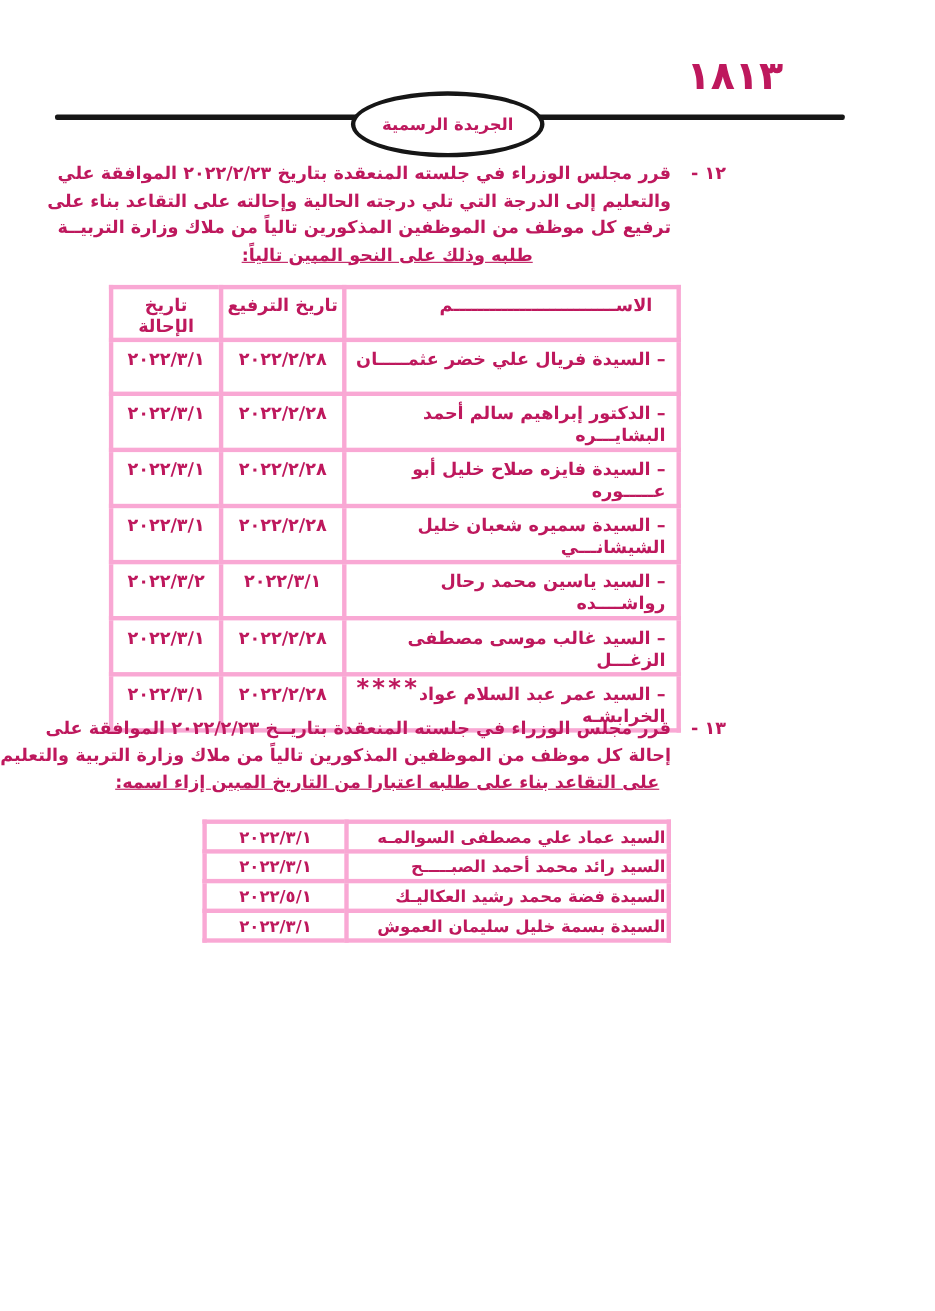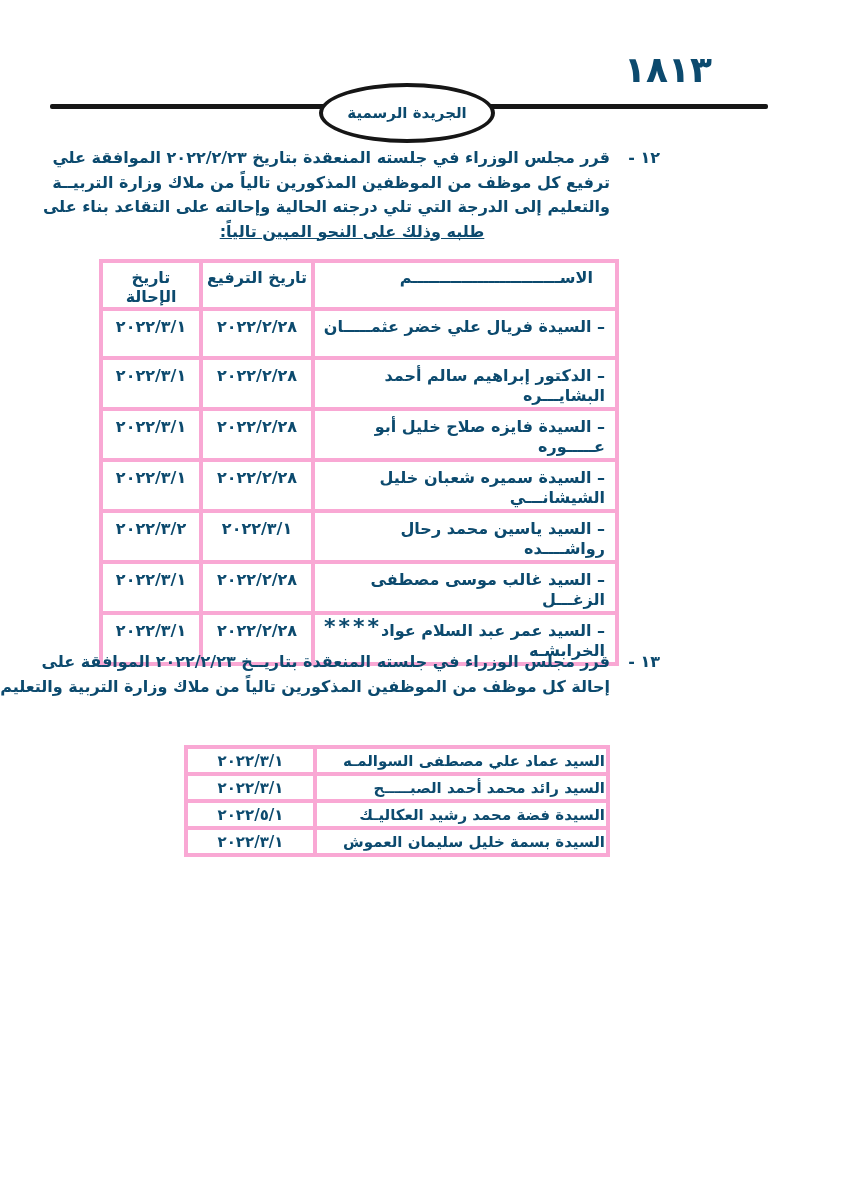--- a/index.html
+++ b/index.html
@@ -2,21 +2,21 @@
 <html lang="ar" dir="rtl"><head>
 <meta charset="utf-8">
 <style>
   html,body{margin:0;padding:0;background:#ffffff;}
   .page{
     position:relative;
     width:850px;height:1192px;
     background:#ffffff;
     font-family:"DejaVu Sans",sans-serif;
     font-weight:bold;
-    color:#0c4a6e;
+    color:#be185d;
     direction:rtl;
     overflow:hidden;
   }
   
   .page-number{
     position:absolute;top:52px;right:138px;
     font-size:36px;letter-spacing:5px;line-height:1;
   }
   .rule{
     position:absolute;top:104px;left:50px;
@@ -85,22 +85,22 @@
 
   <div class="rule"></div>
   <div class="oval">
     <span>الجريدة الرسمية</span>
   </div>
 
   <div class="decree" id="decree12">
     <div class="marker">١٢ -</div>
     <div class="body">
         <div class="line">قرر مجلس الوزراء في جلسته المنعقدة بتاريخ ٢٠٢٢/٢/٢٣ الموافقة علي</div>
+        <div class="line">والتعليم إلى الدرجة التي تلي درجته الحالية وإحالته على التقاعد بناء على</div>
         <div class="line">ترفيع كل موظف من الموظفين المذكورين تالياً من ملاك وزارة التربيــة</div>
-        <div class="line">والتعليم إلى الدرجة التي تلي درجته الحالية وإحالته على التقاعد بناء على</div>
         <div class="line line-last">طلبه وذلك على النحو المبين تالياً:</div>
       </div>
   </div>
 
   <table id="table1">
     <colgroup>
       <col class="name-col">
         <col class="prom-col">
         <col class="ref-col">
     </colgroup>
@@ -150,20 +150,21 @@
       </tbody>
   </table>
 
   <div class="separator">****</div>
 
   <div class="decree" id="decree13">
     <div class="marker">١٣ -</div>
     <div class="body">
         <div class="line">قرر مجلس الوزراء في جلسته المنعقدة بتاريــخ ٢٠٢٢/٢/٢٣ الموافقة على</div>
         <div class="line">إحالة كل موظف من الموظفين المذكورين تالياً من ملاك وزارة التربية والتعليم</div>
+        <div class="line line-last">على التقاعد بناء على طلبه اعتبارا من التاريخ المبين إزاء اسمه:</div>
       </div>
   </div>
 
   <table id="table2">
     <colgroup>
       <col class="name-col">
         <col class="date-col">
     </colgroup>
     <tbody>
         <tr>

